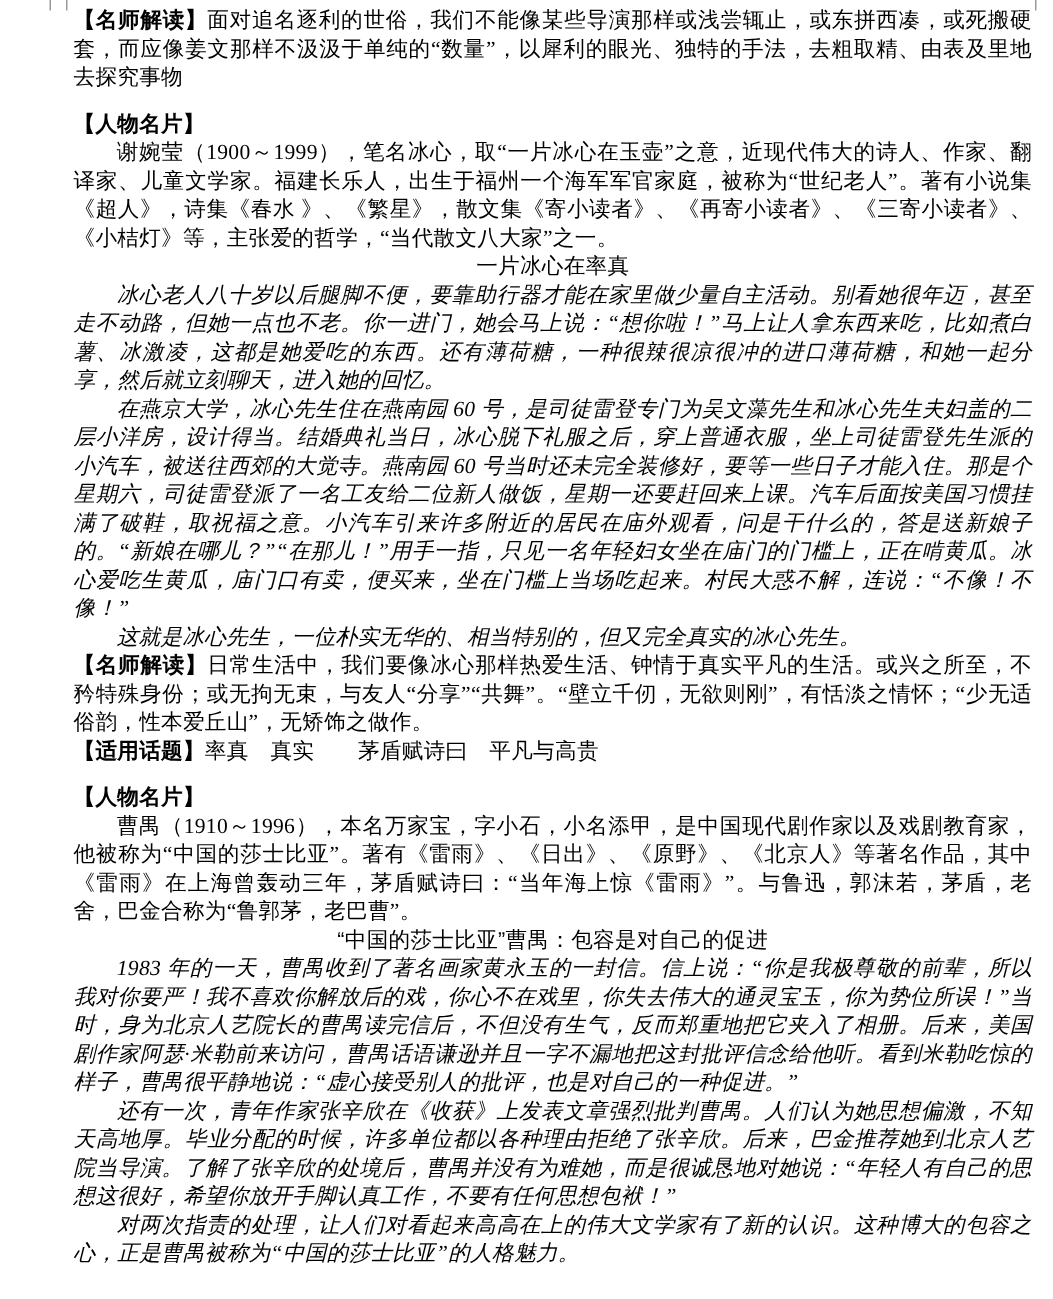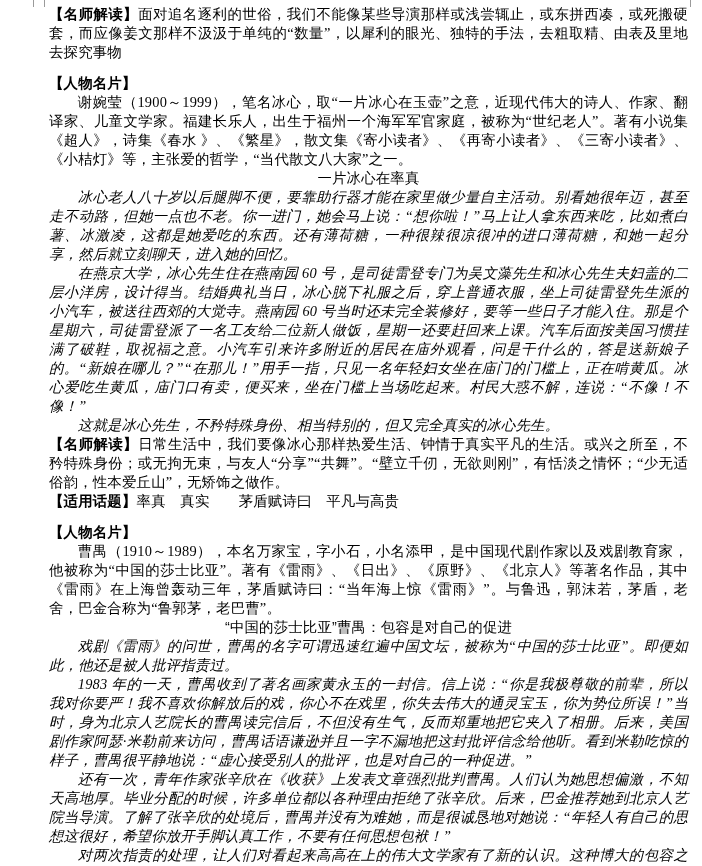--- a/index.html
+++ b/index.html
@@ -70,32 +70,31 @@
 
     <div class="spacer"></div>
 
     <p class="label">【人物名片】</p>
     <p class="song indent">谢婉莹（1900～1999），笔名冰心，取“一片冰心在玉壶”之意，近现代伟大的诗人、作家、翻译家、儿童文学家。福建长乐人，出生于福州一个海军军官家庭，被称为“世纪老人”。著有小说集《超人》，诗集《春水 》、《繁星》，散文集《寄小读者》、《再寄小读者》、《三寄小读者》、《小桔灯》等，主张爱的哲学，“当代散文八大家”之一。</p>
 
     <p class="title">一片冰心在率真</p>
 
     <p class="kai indent">冰心老人八十岁以后腿脚不便，要靠助行器才能在家里做少量自主活动。别看她很年迈，甚至走不动路，但她一点也不老。你一进门，她会马上说：“想你啦！”马上让人拿东西来吃，比如煮白薯、冰激凌，这都是她爱吃的东西。还有薄荷糖，一种很辣很凉很冲的进口薄荷糖，和她一起分享，然后就立刻聊天，进入她的回忆。</p>
     <p class="kai indent">在燕京大学，冰心先生住在燕南园 60 号，是司徒雷登专门为吴文藻先生和冰心先生夫妇盖的二层小洋房，设计得当。结婚典礼当日，冰心脱下礼服之后，穿上普通衣服，坐上司徒雷登先生派的小汽车，被送往西郊的大觉寺。燕南园 60 号当时还未完全装修好，要等一些日子才能入住。那是个星期六，司徒雷登派了一名工友给二位新人做饭，星期一还要赶回来上课。汽车后面按美国习惯挂满了破鞋，取祝福之意。小汽车引来许多附近的居民在庙外观看，问是干什么的，答是送新娘子的。“新娘在哪儿？”“在那儿！”用手一指，只见一名年轻妇女坐在庙门的门槛上，正在啃黄瓜。冰心爱吃生黄瓜，庙门口有卖，便买来，坐在门槛上当场吃起来。村民大惑不解，连说：“不像！不像！”</p>
-    <p class="kai indent">这就是冰心先生，不矜特殊身份、相当特别的，但又完全真实的冰心先生。</p>
+    <p class="kai indent">这就是冰心先生，一位朴实无华的、相当特别的，但又完全真实的冰心先生。</p>
 
     <p class="song"><span class="label">【名师解读】</span><span>日常生活中，我们要像冰心那样热爱生活、钟情于真实平凡的生活。或兴之所至，不矜特殊身份；或无拘无束，与友人“分享”“共舞”。“壁立千仞，无欲则刚”，有恬淡之情怀；“少无适俗韵，性本爱丘山”，无矫饰之做作。</span></p>
 
     <p class="song"><span class="label">【适用话题】</span><span>率真　真实　　茅盾赋诗曰　平凡与高贵</span></p>
 
     <div class="spacer"></div>
 
     <p class="label">【人物名片】</p>
-    <p class="song indent">曹禺（1910～1989），本名万家宝，字小石，小名添甲，是中国现代剧作家以及戏剧教育家，他被称为“中国的莎士比亚”。著有《雷雨》、《日出》、《原野》、《北京人》等著名作品，其中《雷雨》在上海曾轰动三年，茅盾赋诗曰：“当年海上惊《雷雨》”。与鲁迅，郭沫若，茅盾，老舍，巴金合称为“鲁郭茅，老巴曹”。</p>
+    <p class="song indent">曹禺（1910～1996），本名万家宝，字小石，小名添甲，是中国现代剧作家以及戏剧教育家，他被称为“中国的莎士比亚”。著有《雷雨》、《日出》、《原野》、《北京人》等著名作品，其中《雷雨》在上海曾轰动三年，茅盾赋诗曰：“当年海上惊《雷雨》”。与鲁迅，郭沫若，茅盾，老舍，巴金合称为“鲁郭茅，老巴曹”。</p>
 
     <p class="title">“中国的莎士比亚”曹禺：包容是对自己的促进</p>
 
-    <p class="kai indent">戏剧《雷雨》的问世，曹禺的名字可谓迅速红遍中国文坛，被称为“中国的莎士比亚”。即便如此，他还是被人批评指责过。</p>
     <p class="kai indent">1983 年的一天，曹禺收到了著名画家黄永玉的一封信。信上说：“你是我极尊敬的前辈，所以我对你要严！我不喜欢你解放后的戏，你心不在戏里，你失去伟大的通灵宝玉，你为势位所误！”当时，身为北京人艺院长的曹禺读完信后，不但没有生气，反而郑重地把它夹入了相册。后来，美国剧作家阿瑟·米勒前来访问，曹禺话语谦逊并且一字不漏地把这封批评信念给他听。看到米勒吃惊的样子，曹禺很平静地说：“虚心接受别人的批评，也是对自己的一种促进。”</p>
     <p class="kai indent">还有一次，青年作家张辛欣在《收获》上发表文章强烈批判曹禺。人们认为她思想偏激，不知天高地厚。毕业分配的时候，许多单位都以各种理由拒绝了张辛欣。后来，巴金推荐她到北京人艺院当导演。了解了张辛欣的处境后，曹禺并没有为难她，而是很诚恳地对她说：“年轻人有自己的思想这很好，希望你放开手脚认真工作，不要有任何思想包袱！”</p>
     <p class="kai indent">对两次指责的处理，让人们对看起来高高在上的伟大文学家有了新的认识。这种博大的包容之心，正是曹禺被称为“中国的莎士比亚”的人格魅力。</p>
 
   </div>
 </div>
 
 </body></html>

